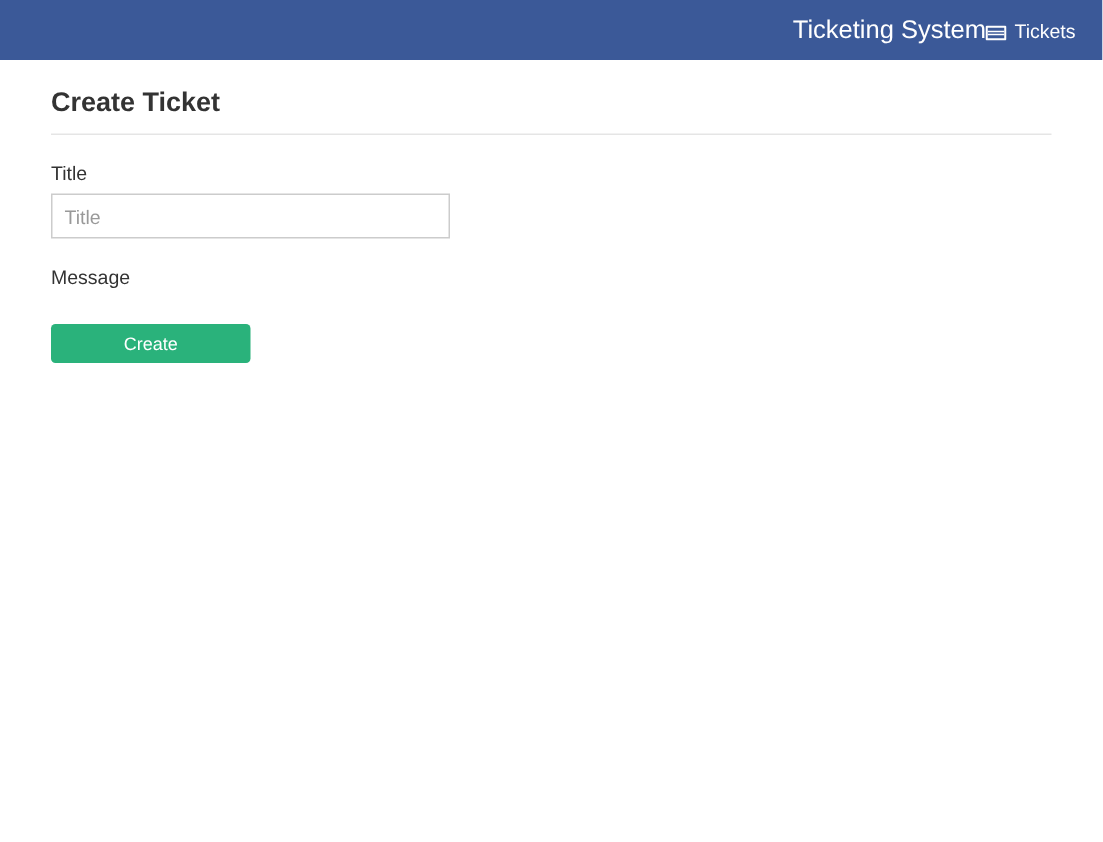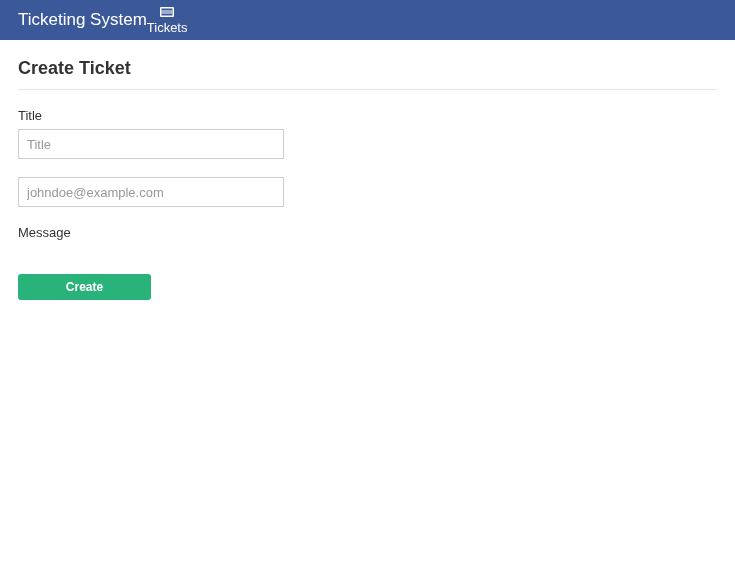--- a/index.html
+++ b/index.html
@@ -15,49 +15,48 @@
       width: 735px;
       height: 561px;
       overflow: hidden;
     }
     .navbar {
       background: #3b5998;
       color: #fff;
       height: 40px;
       display: flex;
       align-items: center;
-      justify-content: flex-start;
+      justify-content: flex-end;
       padding: 0 18px;
     }
     .navbar-brand {
       font-size: 17px;
       font-weight: 400;
       color: #fff;
       text-decoration: none;
     }
     .navbar-nav {
       display: flex;
       align-items: center;
     }
     .nav-link {
       color: #fff;
       text-decoration: none;
       font-size: 13px;
       display: flex;
       align-items: center;
       gap: 5px;
-      flex-direction: column;
     }
     .ticket-icon {
       width: 14px;
       height: 10px;
       display: inline-block;
     }
     .container {
-      padding: 18px 18px;
+      padding: 18px 34px;
     }
     .page-title {
       font-size: 18px;
       font-weight: 600;
       color: #333;
       margin-bottom: 10px;
     }
     .divider {
       border: none;
       border-top: 1px solid #e5e5e5;
@@ -94,24 +93,24 @@
     }
     .btn-create {
       display: inline-block;
       width: 133px;
       height: 26px;
       background: #2ab27b;
       color: #fff;
       border: none;
       border-radius: 3px;
       font-size: 12px;
-      font-weight: 700;
+      font-weight: 400;
       cursor: pointer;
       font-family: inherit;
-      margin-top: 16px;
+      margin-top: 6px;
     }
   </style>
 </head>
 <body>
 
 <nav class="navbar">
   <a class="navbar-brand">Ticketing System</a>
   <div class="navbar-nav">
     <a class="nav-link">
       <span class="ticket-icon">
@@ -131,21 +130,20 @@
   <h2 class="page-title">Create Ticket</h2>
   <hr class="divider">
 
   <form>
     <div class="form-group">
       <label class="form-label">Title</label>
       <input type="text" class="form-control" placeholder="Title" style="">
     </div>
 
     <div class="form-group">
-      <input type="email" class="form-control" placeholder="johndoe@example.com" style="">
     </div>
 
     <div class="form-group">
       <label class="form-label">Message</label>
     </div>
 
     <button type="submit" class="btn-create">Create</button>
   </form>
 </div>
 

